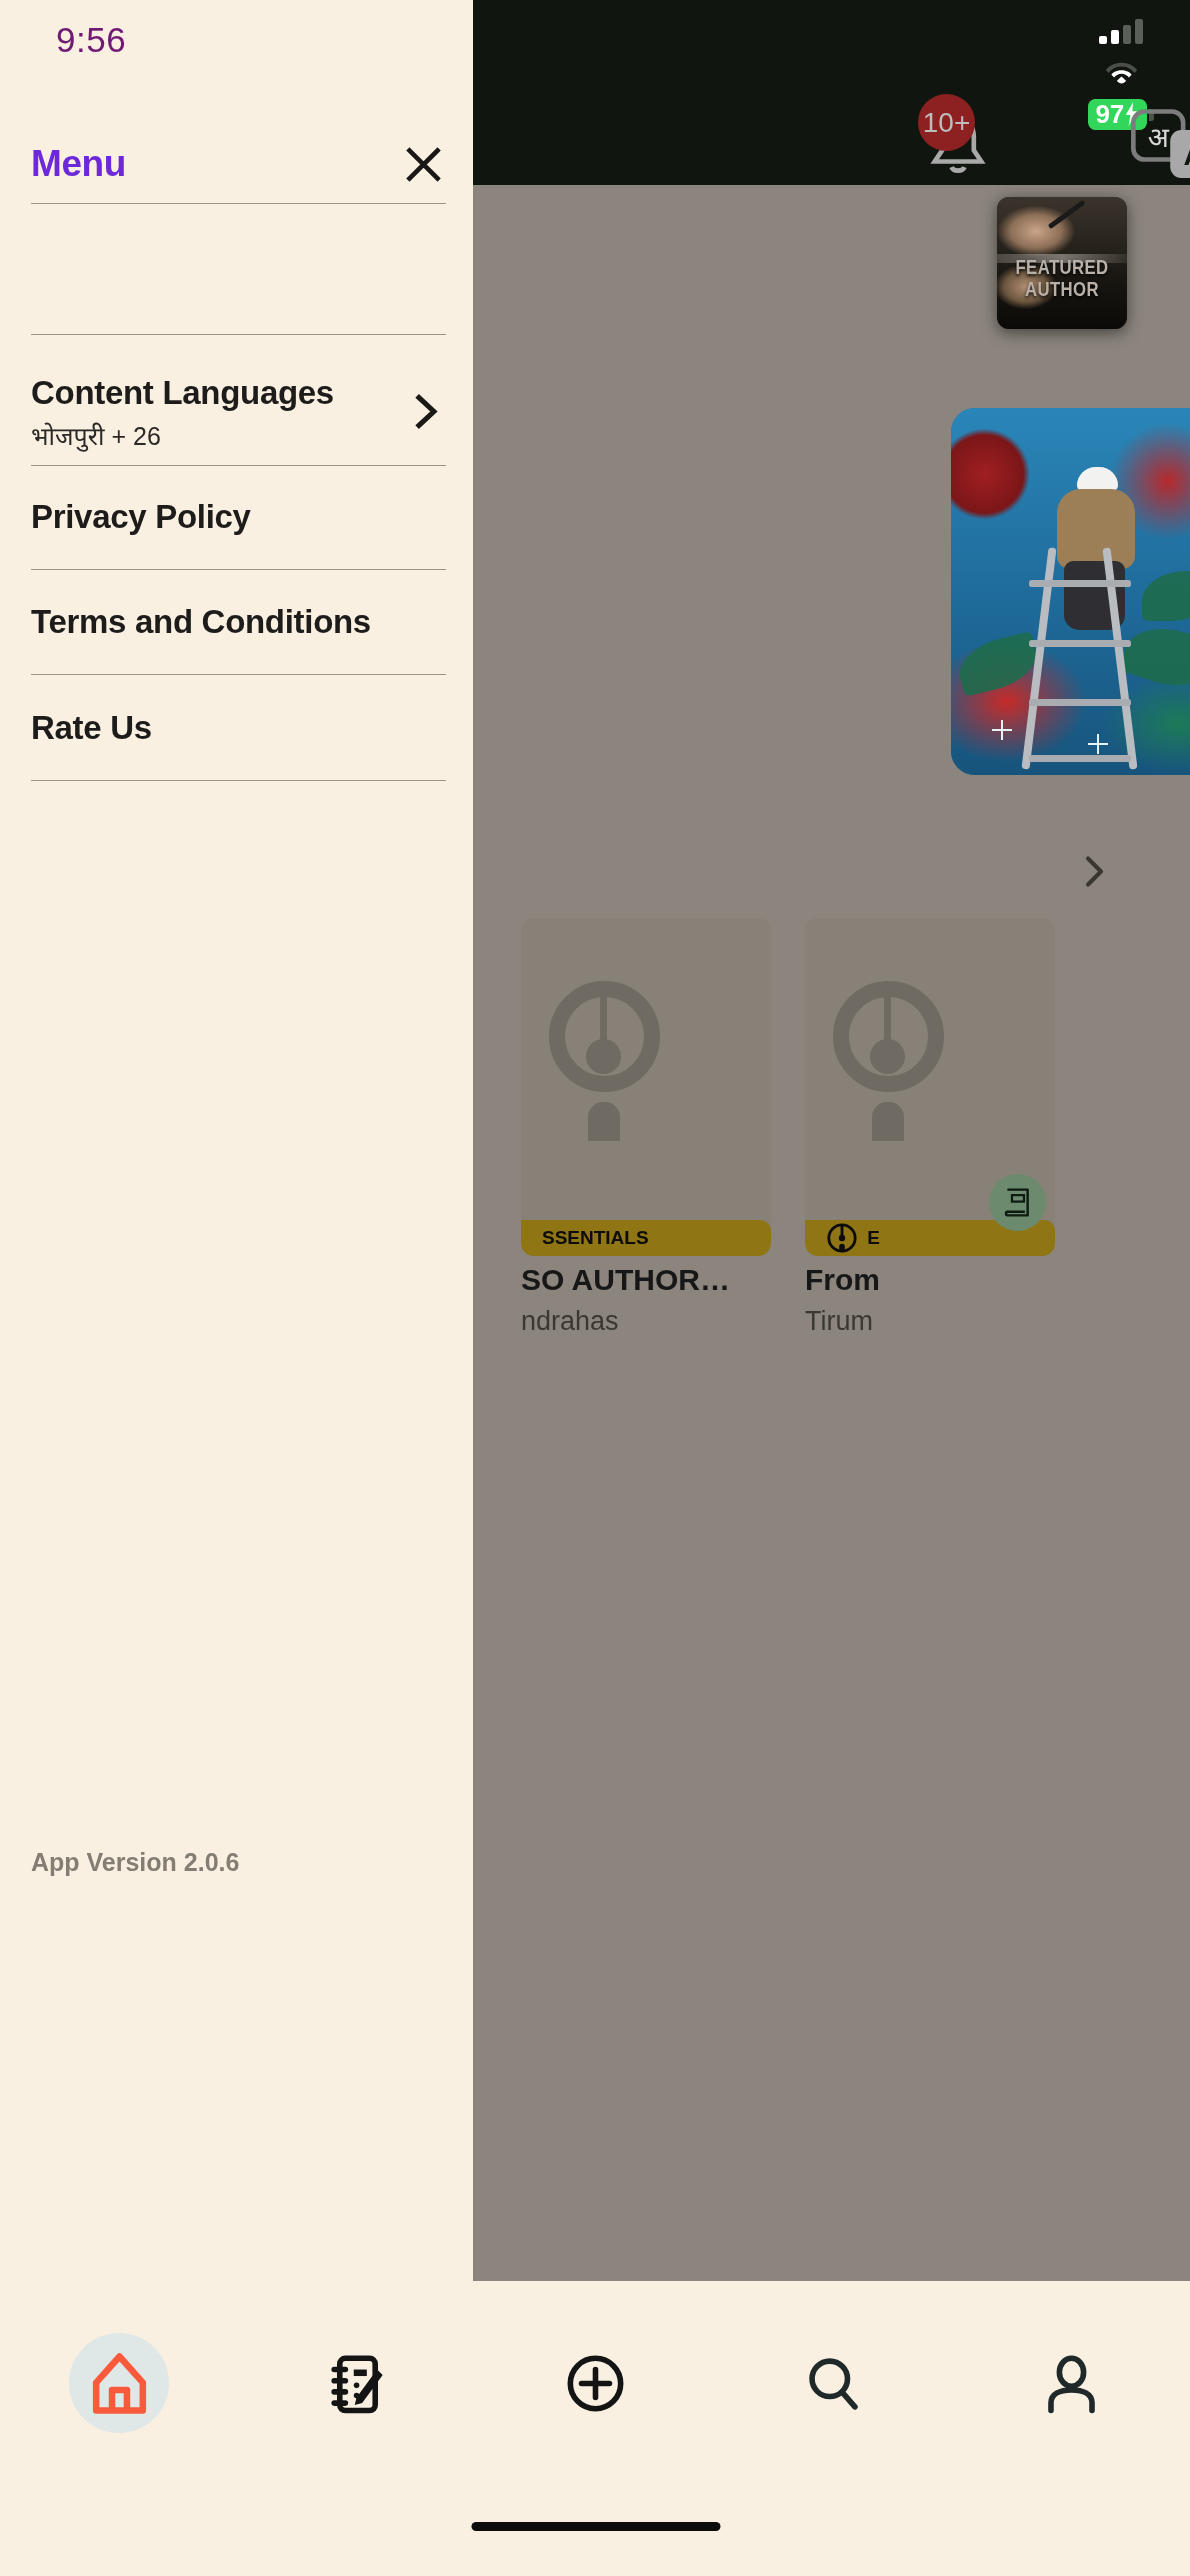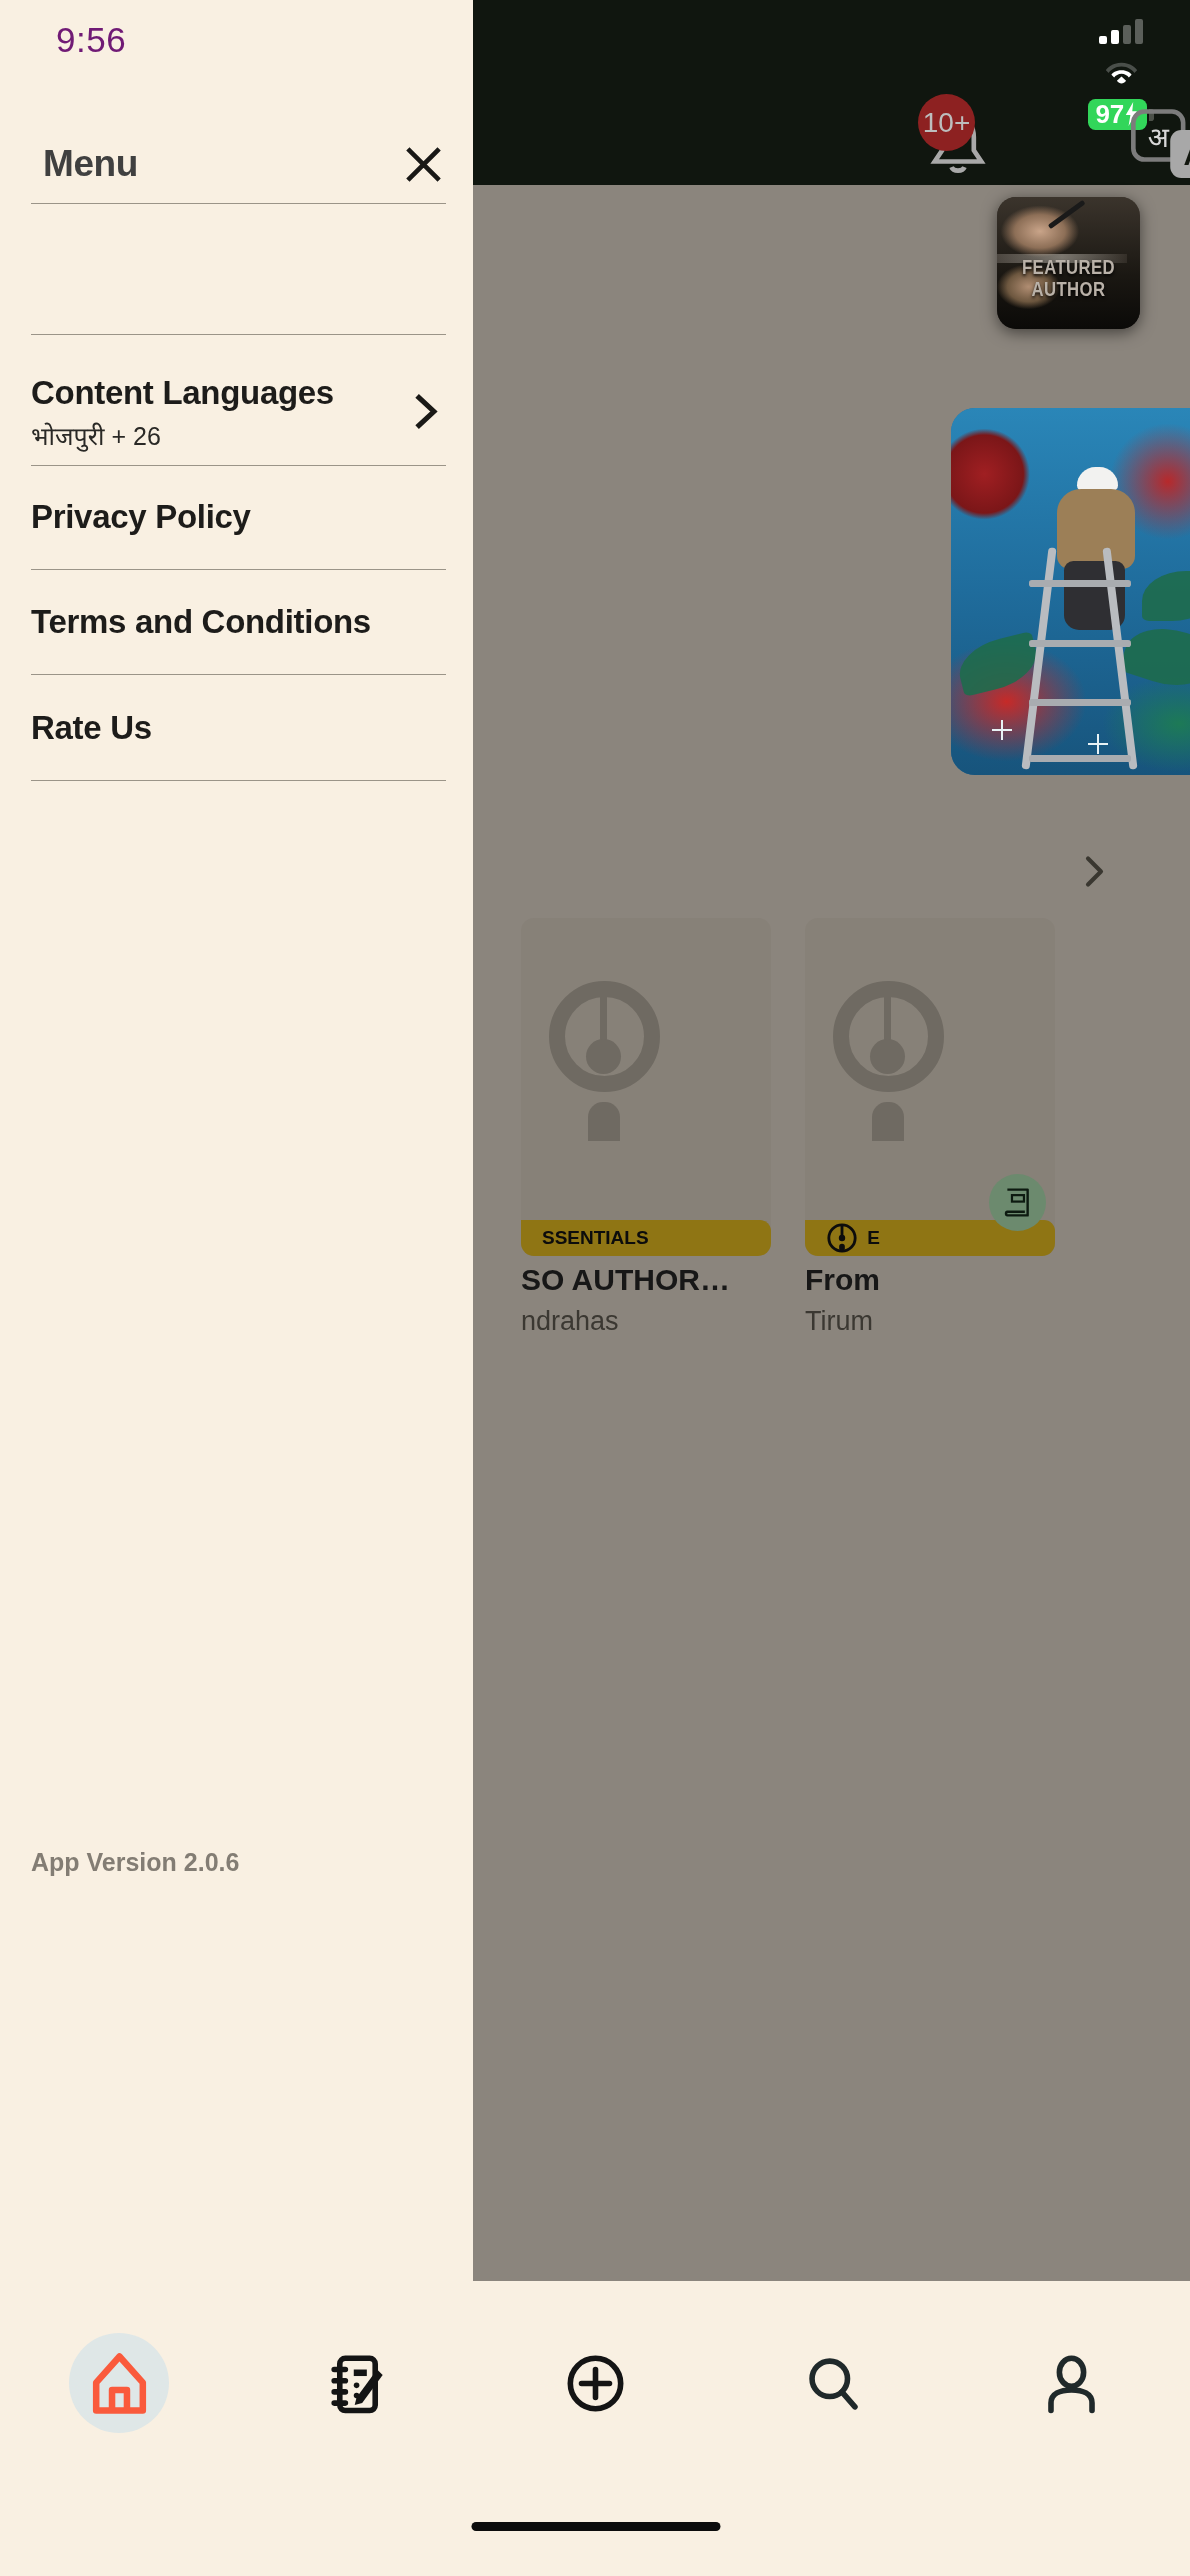--- a/index.html
+++ b/index.html
@@ -60,22 +60,22 @@
   .bell-badge {
     position:absolute; left:0px; top:-7.4px;
     width:57px; height:57px; border-radius:50%;
     background:#8d2121; color:#bdbdbd;
     display:flex; align-items:center; justify-content:center;
     font-size:28px; z-index:3;
   }
   .lang-toggle { position:absolute; left:649px; top:-4.6px; width:102px; height:83px; }
   #featured-card {
     position:absolute; left:524px; top:197px;
-    width:143px; height:132px;
-    border-radius:19px;
+    width:130px; height:132px;
+    border-radius:12px;
     overflow:hidden;
     background:linear-gradient(160deg,#2a2620 0%,#4a423a 40%,#14110e 100%);
     box-shadow:0 3.7px 15px rgba(0,0,0,.5);
   }
   #featured-card .hands {
     position:absolute; inset:0;
     background:
       radial-gradient(ellipse 56px 37px at 30% 26%, #c9a489 0%, #8d6f57 45%, rgba(0,0,0,0) 70%),
       radial-gradient(ellipse 42px 30px at 22% 68%, #b08d72 0%, #6d573f 50%, rgba(0,0,0,0) 75%),
       linear-gradient(180deg,#3b342c 0%, #1a1712 60%, #0b0a08 100%);
@@ -219,23 +219,22 @@
     position:absolute; left:56px; top:20.4px;
     font-size:35px; color:#701a75; font-weight:500;
     letter-spacing:0.5px;
   }
   #drawer-header {
     position:absolute; left:31px; top:137px;
     width:413px; height:54px;
     display:flex; align-items:center; justify-content:space-between;
   }
   #drawer-title {
-    font-size:37px; font-weight:bold; color:#404040;
+    font-size:37px; font-weight:bold; color:#6d28d9;
     letter-spacing:-0.4px;
-    margin-left:12px;
   }
   #close-btn { width:41px; height:41px; cursor:pointer; }
   .hdr-divider {
     position:absolute; left:31px; top:203px;
     width:415px; height:0.9px; background:#9b9488;
   }
 
   .menu-row {
     position:absolute; left:31px;
     width:415px;

